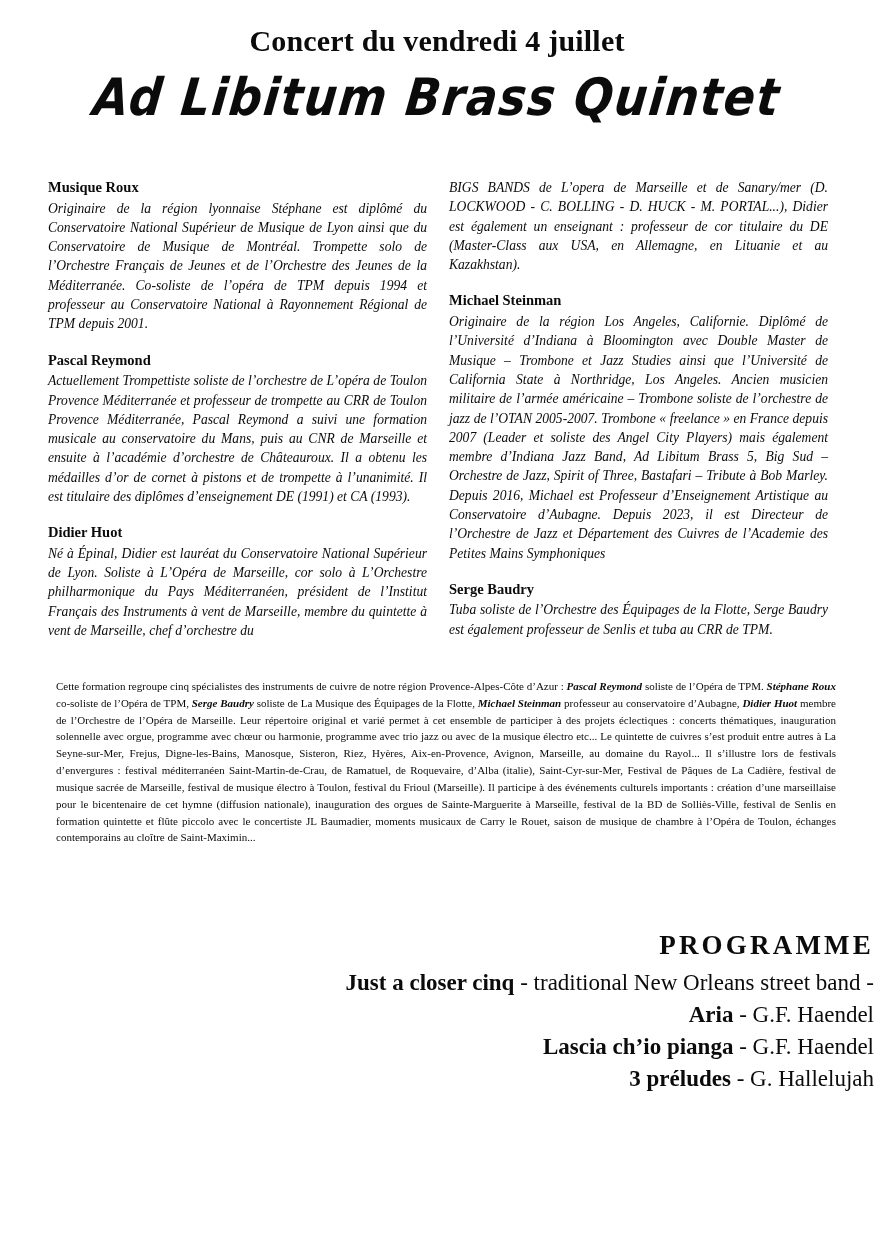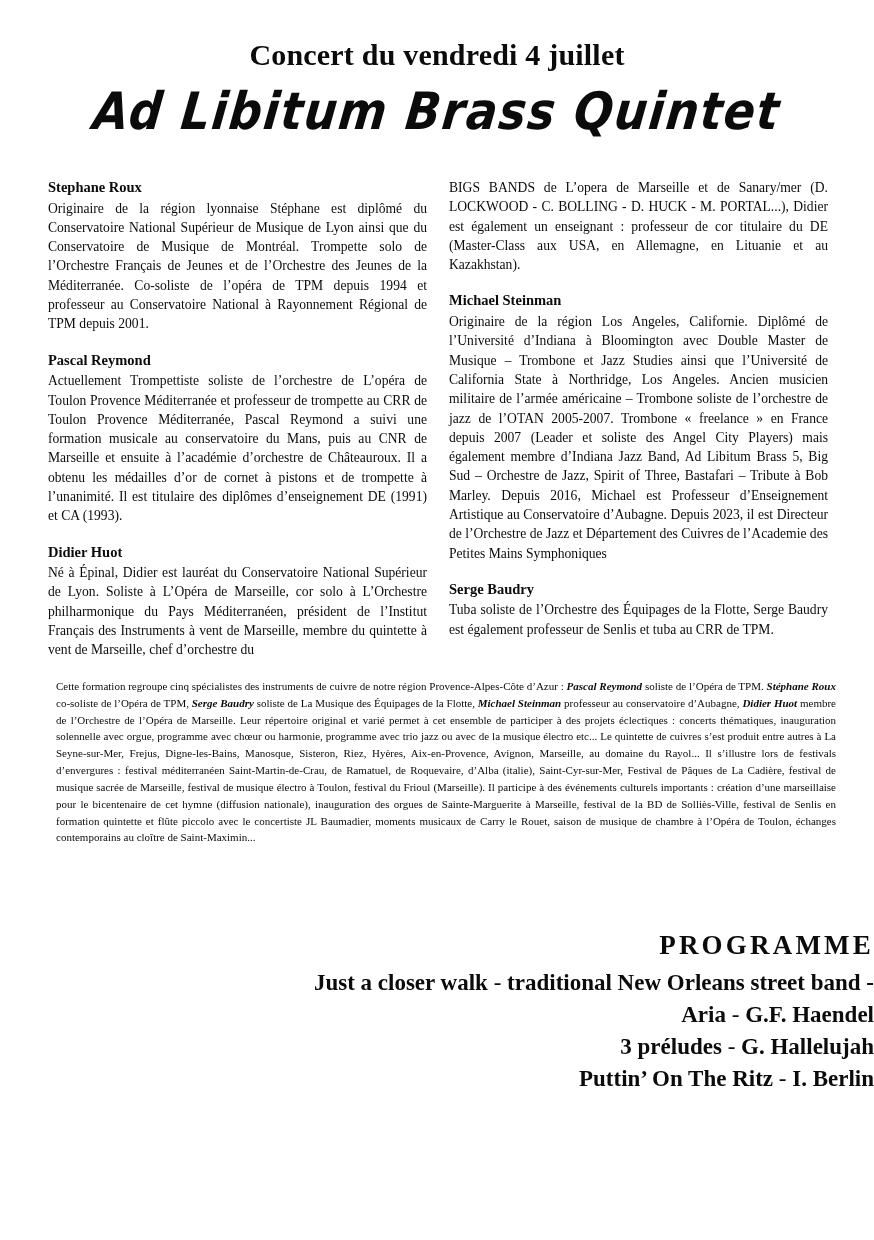--- a/index.html
+++ b/index.html
@@ -19,21 +19,21 @@
     width: 874px;
     height: 1240px;
     box-sizing: border-box;
     padding: 0;
     overflow: hidden;
   }
 
   
   .header {
     text-align: center;
-    padding-top: 38px;
+    padding-top: 24px;
   }
   .concert-title {
     font-family: "Liberation Serif", "DejaVu Serif", serif;
     font-weight: bold;
     font-size: 30px;
     letter-spacing: 0.2px;
     line-height: 1.1;
     margin: 0;
   }
   .band-name {
@@ -70,20 +70,21 @@
     line-height: 1.35;
     margin: 0 0 1px 0;
   }
   .bio-text {
     font-size: 13.6px;
     line-height: 1.42;
     text-align: justify;
     text-justify: inter-word;
     margin: 0;
     hyphens: none;
+    font-style: italic;
   }
 
   
   .ensemble {
     position: absolute;
     top: 678px;
     left: 56px;
     width: 780px;
     font-size: 11px;
     line-height: 1.53;
@@ -114,38 +115,38 @@
     line-height: 1.39;
     white-space: nowrap;
   }
   .prog-item .work {
     font-weight: bold;
   }
   .prog-item .sep {
     font-weight: normal;
   }
   .prog-item .composer {
-    font-weight: bold;
+    font-weight: normal;
   }
 </style>
 </head>
 <body>
 
 <div class="page">
 
   <div class="header">
     <h1 class="concert-title">Concert du vendredi 4 juillet</h1>
     <div class="band-name">Ad Libitum Brass Quintet</div>
   </div>
 
   <div class="bios">
 
     <div class="bio-col">
       <div class="bio-block">
-        <div class="bio-name">Stephane Roux</div>
+        <div class="bio-name">Musique Roux</div>
         <p class="bio-text">Originaire de la région lyonnaise Stéphane est diplômé du Conservatoire National Supérieur de Musique de Lyon ainsi que du Conservatoire de Musique de Montréal. Trompette solo de l’Orchestre Français de Jeunes et de l’Orchestre des Jeunes de la Méditerranée. Co-soliste de l’opéra de TPM depuis 1994 et professeur au Conservatoire National à Rayonnement Régional de TPM depuis 2001.</p>
       </div>
       <div class="bio-block">
         <div class="bio-name">Pascal Reymond</div>
         <p class="bio-text">Actuellement Trompettiste soliste de l’orchestre de L’opéra de Toulon Provence Méditerranée et professeur de trompette au CRR de Toulon Provence Méditerranée, Pascal Reymond a suivi une formation musicale au conservatoire du Mans, puis au CNR de Marseille et ensuite à l’académie d’orchestre de Châteauroux. Il a obtenu les médailles d’or de cornet à pistons et de trompette à l’unanimité. Il est titulaire des diplômes d’enseignement DE (1991) et CA (1993).</p>
       </div>
       <div class="bio-block">
         <div class="bio-name">Didier Huot</div>
         <p class="bio-text">Né à Épinal, Didier est lauréat du Conservatoire National Supérieur de Lyon. Soliste à L’Opéra de Marseille, cor solo à L’Orchestre philharmonique du Pays Méditerranéen, président de l’Institut Français des Instruments à vent de Marseille, membre du quintette à vent de Marseille, chef d’orchestre du</p>
       </div>
@@ -165,20 +166,20 @@
       </div>
     </div>
 
   </div>
 
   <div class="ensemble"><span>Cette formation regroupe cinq spécialistes des instruments de cuivre de notre région Provence-Alpes-Côte d’Azur : </span><span class="nm">Pascal Reymond</span><span> soliste de l’Opéra de TPM. </span><span class="nm">Stéphane Roux</span><span> co-soliste de l’Opéra de TPM, </span><span class="nm">Serge Baudry</span><span> soliste de La Musique des Équipages de la Flotte, </span><span class="nm">Michael Steinman</span><span> professeur au conservatoire d’Aubagne, </span><span class="nm">Didier Huot</span><span> membre de l’Orchestre de l’Opéra de Marseille. Leur répertoire original et varié permet à cet ensemble de participer à des projets éclectiques : concerts thématiques, inauguration solennelle avec orgue, programme avec chœur ou harmonie, programme avec trio jazz ou avec de la musique électro etc... Le quintette de cuivres s’est produit entre autres à La Seyne-sur-Mer, Frejus, Digne-les-Bains, Manosque, Sisteron, Riez, Hyères, Aix-en-Provence, Avignon, Marseille, au domaine du Rayol... Il s’illustre lors de festivals d’envergures : festival méditerranéen Saint-Martin-de-Crau, de Ramatuel, de Roquevaire, d’Alba (italie), Saint-Cyr-sur-Mer, Festival de Pâques de La Cadière, festival de musique sacrée de Marseille, festival de musique électro à Toulon, festival du Frioul (Marseille). Il participe à des événements culturels importants : création d’une marseillaise pour le bicentenaire de cet hymne (diffusion nationale), inauguration des orgues de Sainte-Marguerite à Marseille, festival de la BD de Solliès-Ville, festival de Senlis en formation quintette et flûte piccolo avec le concertiste JL Baumadier, moments musicaux de Carry le Rouet, saison de musique de chambre à l’Opéra de Toulon, échanges contemporains au cloître de Saint-Maximin...</span></div>
 
   <div class="programme">
     <div class="programme-title">PROGRAMME</div>
     <div id="programme-list">
-        <div class="prog-item"><span class="work">Just a closer walk</span><span class="sep"> - </span><span class="composer">traditional New Orleans street band -</span></div>
+        <div class="prog-item"><span class="work">Just a closer cinq</span><span class="sep"> - </span><span class="composer">traditional New Orleans street band -</span></div>
         <div class="prog-item"><span class="work">Aria</span><span class="sep"> - </span><span class="composer">G.F. Haendel</span></div>
+        <div class="prog-item"><span class="work">Lascia ch’io pianga</span><span class="sep"> - </span><span class="composer">G.F. Haendel</span></div>
         <div class="prog-item"><span class="work">3 préludes</span><span class="sep"> - </span><span class="composer">G. Hallelujah</span></div>
-        <div class="prog-item"><span class="work">Puttin’ On The Ritz</span><span class="sep"> - </span><span class="composer">I. Berlin</span></div>
       </div>
   </div>
 
 </div>
 
 </body></html>

